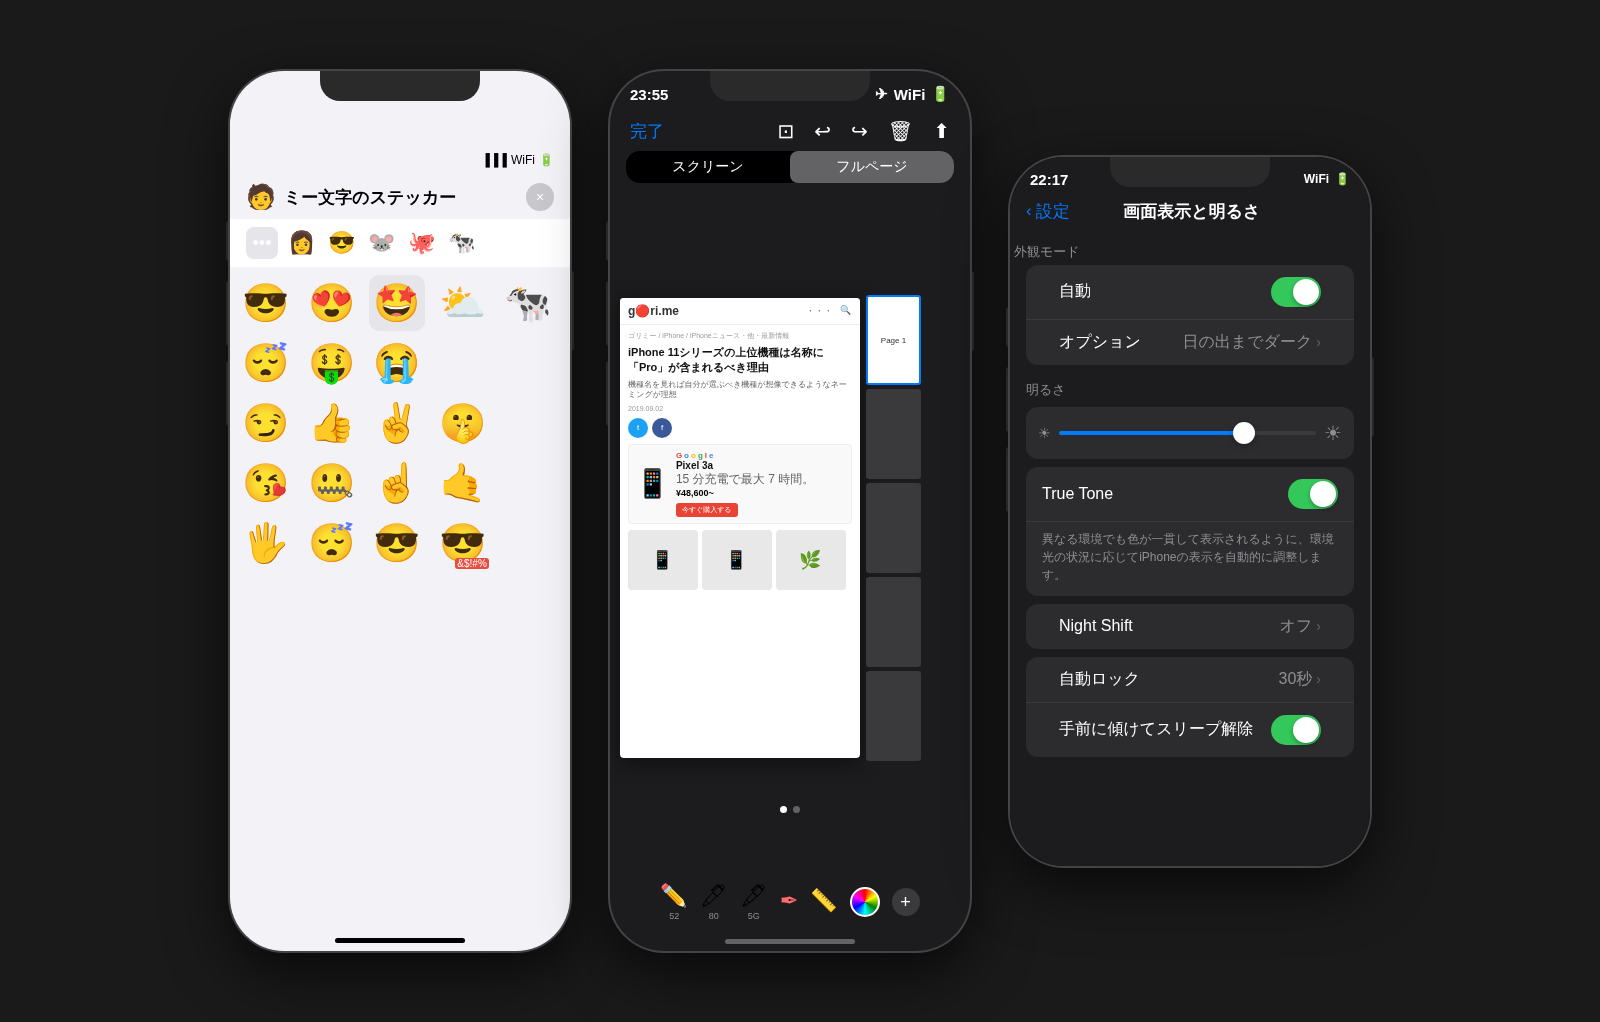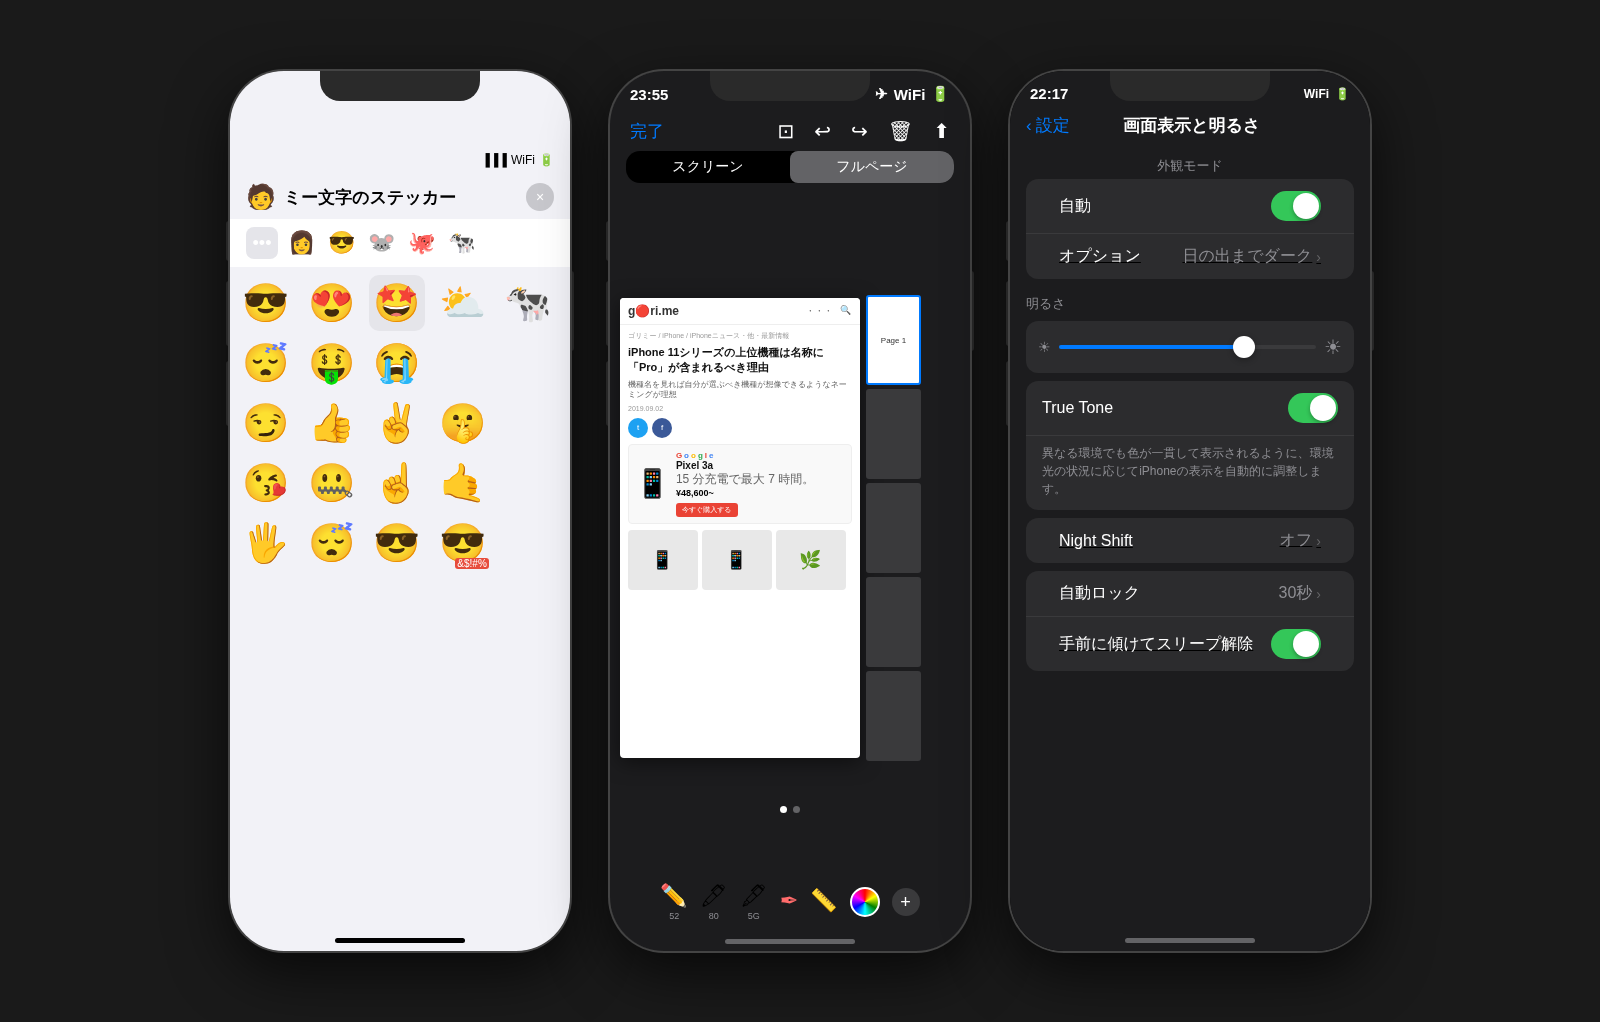--- a/index.html
+++ b/index.html
@@ -391,21 +391,21 @@
       width: 70px; height: 60px;
       background: #e8e8e8;
       border-radius: 4px;
       display: flex; align-items: center; justify-content: center;
       font-size: 18px;
     }
 
     
     .phone-3 {
       width: 360px;
-      height: 880px;
+      height: 709px;
     }
     .phone-3 .phone-inner {
       width: 360px;
       height: 880px;
       background: #000;
     }
     .settings-screen {
       width: 100%;
       height: 100%;
       background: #1c1c1e;
@@ -436,23 +436,22 @@
       cursor: pointer;
     }
     .settings-page-title {
       font-size: 17px;
       font-weight: 600;
       color: #fff;
     }
     .settings-section-title {
       font-size: 13px;
       color: #8e8e93;
-      padding: 8px 16px 4px;
+      padding: 8px 4px 4px;
       text-transform: none;
-      text-align: center;
     }
     .settings-card {
       margin: 0 16px;
       background: #2c2c2e;
       border-radius: 12px;
       overflow: hidden;
       margin-bottom: 8px;
     }
     .appearance-options {
       display: flex;
@@ -511,21 +510,20 @@
     }
     .settings-row {
       display: flex;
       align-items: center;
       justify-content: space-between;
       padding: 12px 33px;
       border-bottom: 1px solid #3a3a3c;
     }
     .settings-row:last-child {
       border-bottom: none;
-      text-decoration: underline;
     }
     .settings-row-label {
       font-size: 16px;
       color: #fff;
     }
     .settings-row-value {
       font-size: 16px;
       color: #8e8e93;
       display: flex; align-items: center; gap: 4px;
     }

